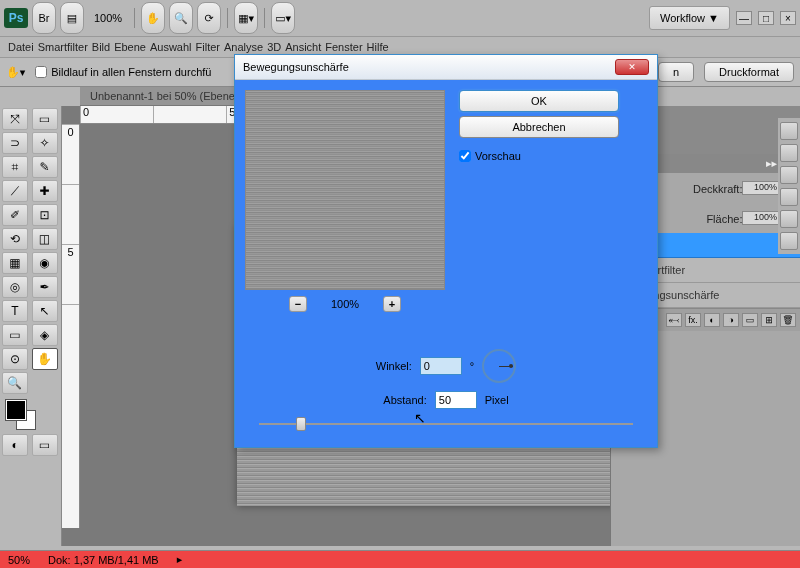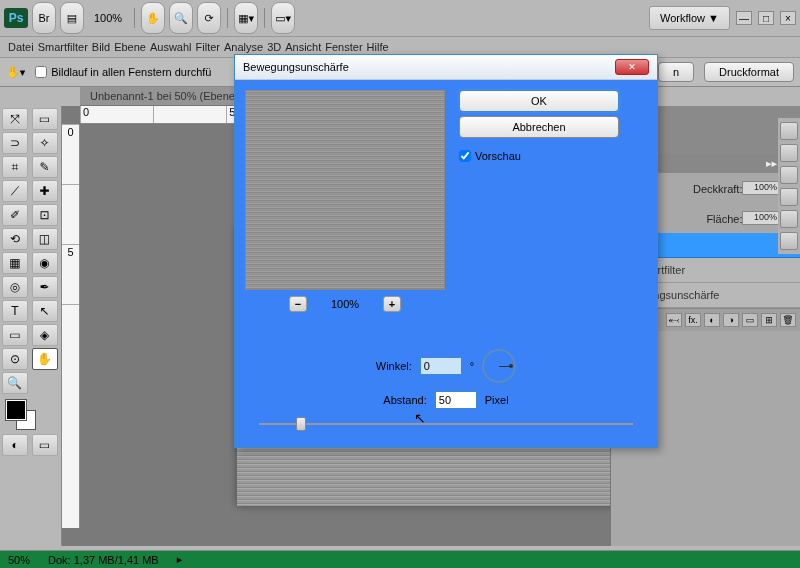--- a/index.html
+++ b/index.html
@@ -33,21 +33,21 @@
 .right-panels{width:190px;background:#a8a8a8;border-left:1px solid #777}
 .panel-tab{background:#888;padding:3px 8px;color:#eee;display:flex;gap:6px;font-size:10px;justify-content:space-between}
 .panel-row{padding:8px 6px;display:flex;align-items:flex-end;font-size:10px;color:#222;justify-content:flex-end}
 .lctl{width:46px;height:14px;background:#d8d8d8;border:1px solid #888;text-align:center;font-size:9px}
 .layer{padding:6px 8px;background:#3399ff;color:#fff;border-bottom:1px solid #2277cc}
 .layer.sub{background:#b8b8b8;color:#333;padding-left:24px;border-bottom:1px solid #999}
 .layer-footer{padding:4px;display:flex;gap:3px;justify-content:flex-end;background:#a0a0a0;border-top:1px solid #888}
 .layer-footer span{width:16px;height:14px;border:1px solid #888;background:#c0c0c0;font-size:9px;display:flex;align-items:center;justify-content:center}
 .iconstrip{position:absolute;right:0;top:118px;width:22px;background:#b0b0b0}
 .iconstrip div{width:18px;height:18px;margin:4px auto;border:1px solid #888;background:linear-gradient(#ddd,#bbb);border-radius:2px}
-.statusbar{position:absolute;bottom:0;left:0;right:0;height:18px;background:#15803d;border-top:1px solid #888;display:flex;align-items:center;padding:0 8px;font-size:10px;gap:18px}
+.statusbar{position:absolute;bottom:0;left:0;right:0;height:18px;background:#ef4444;border-top:1px solid #888;display:flex;align-items:center;padding:0 8px;font-size:10px;gap:18px}
 
 .dialog{position:absolute;top:54px;left:234px;width:424px;height:394px;background:#3b82f6;border:1px solid #3a8ccc;box-shadow:3px 3px 8px rgba(0,0,0,.3);z-index:10}
 .dlg-title{background:linear-gradient(#fdfdfd,#e0e8f2);padding:4px 8px;display:flex;align-items:center;border-bottom:1px solid #c0c8d0}
 .dlg-close{margin-left:auto;width:34px;height:16px;background:linear-gradient(#e89090,#cc3333);border:1px solid #aa2222;border-radius:3px;color:#fff;display:flex;align-items:center;justify-content:center;font-size:9px}
 .dlg-body{padding:10px;display:flex;gap:14px}
 .preview{width:200px;height:200px;background:repeating-linear-gradient(0deg,#888 0 1px,#a0a0a0 1px 2px,#909090 2px 3px,#989898 3px 4px);border:1px solid #888}
 .preview-ctrl{display:flex;align-items:center;justify-content:center;gap:24px;margin-top:6px;font-size:10px}
 .zoom-btn{width:18px;height:16px;border:1px solid #999;background:linear-gradient(#f0f0f0,#d0d0d0);border-radius:3px;display:flex;align-items:center;justify-content:center;font-weight:bold}
 .dlg-right{display:flex;flex-direction:column;gap:4px;width:160px}
 .dbtn{padding:4px 0;border:1px solid #888;border-radius:4px;background:linear-gradient(#fdfdfd,#e4e4e4);text-align:center}

